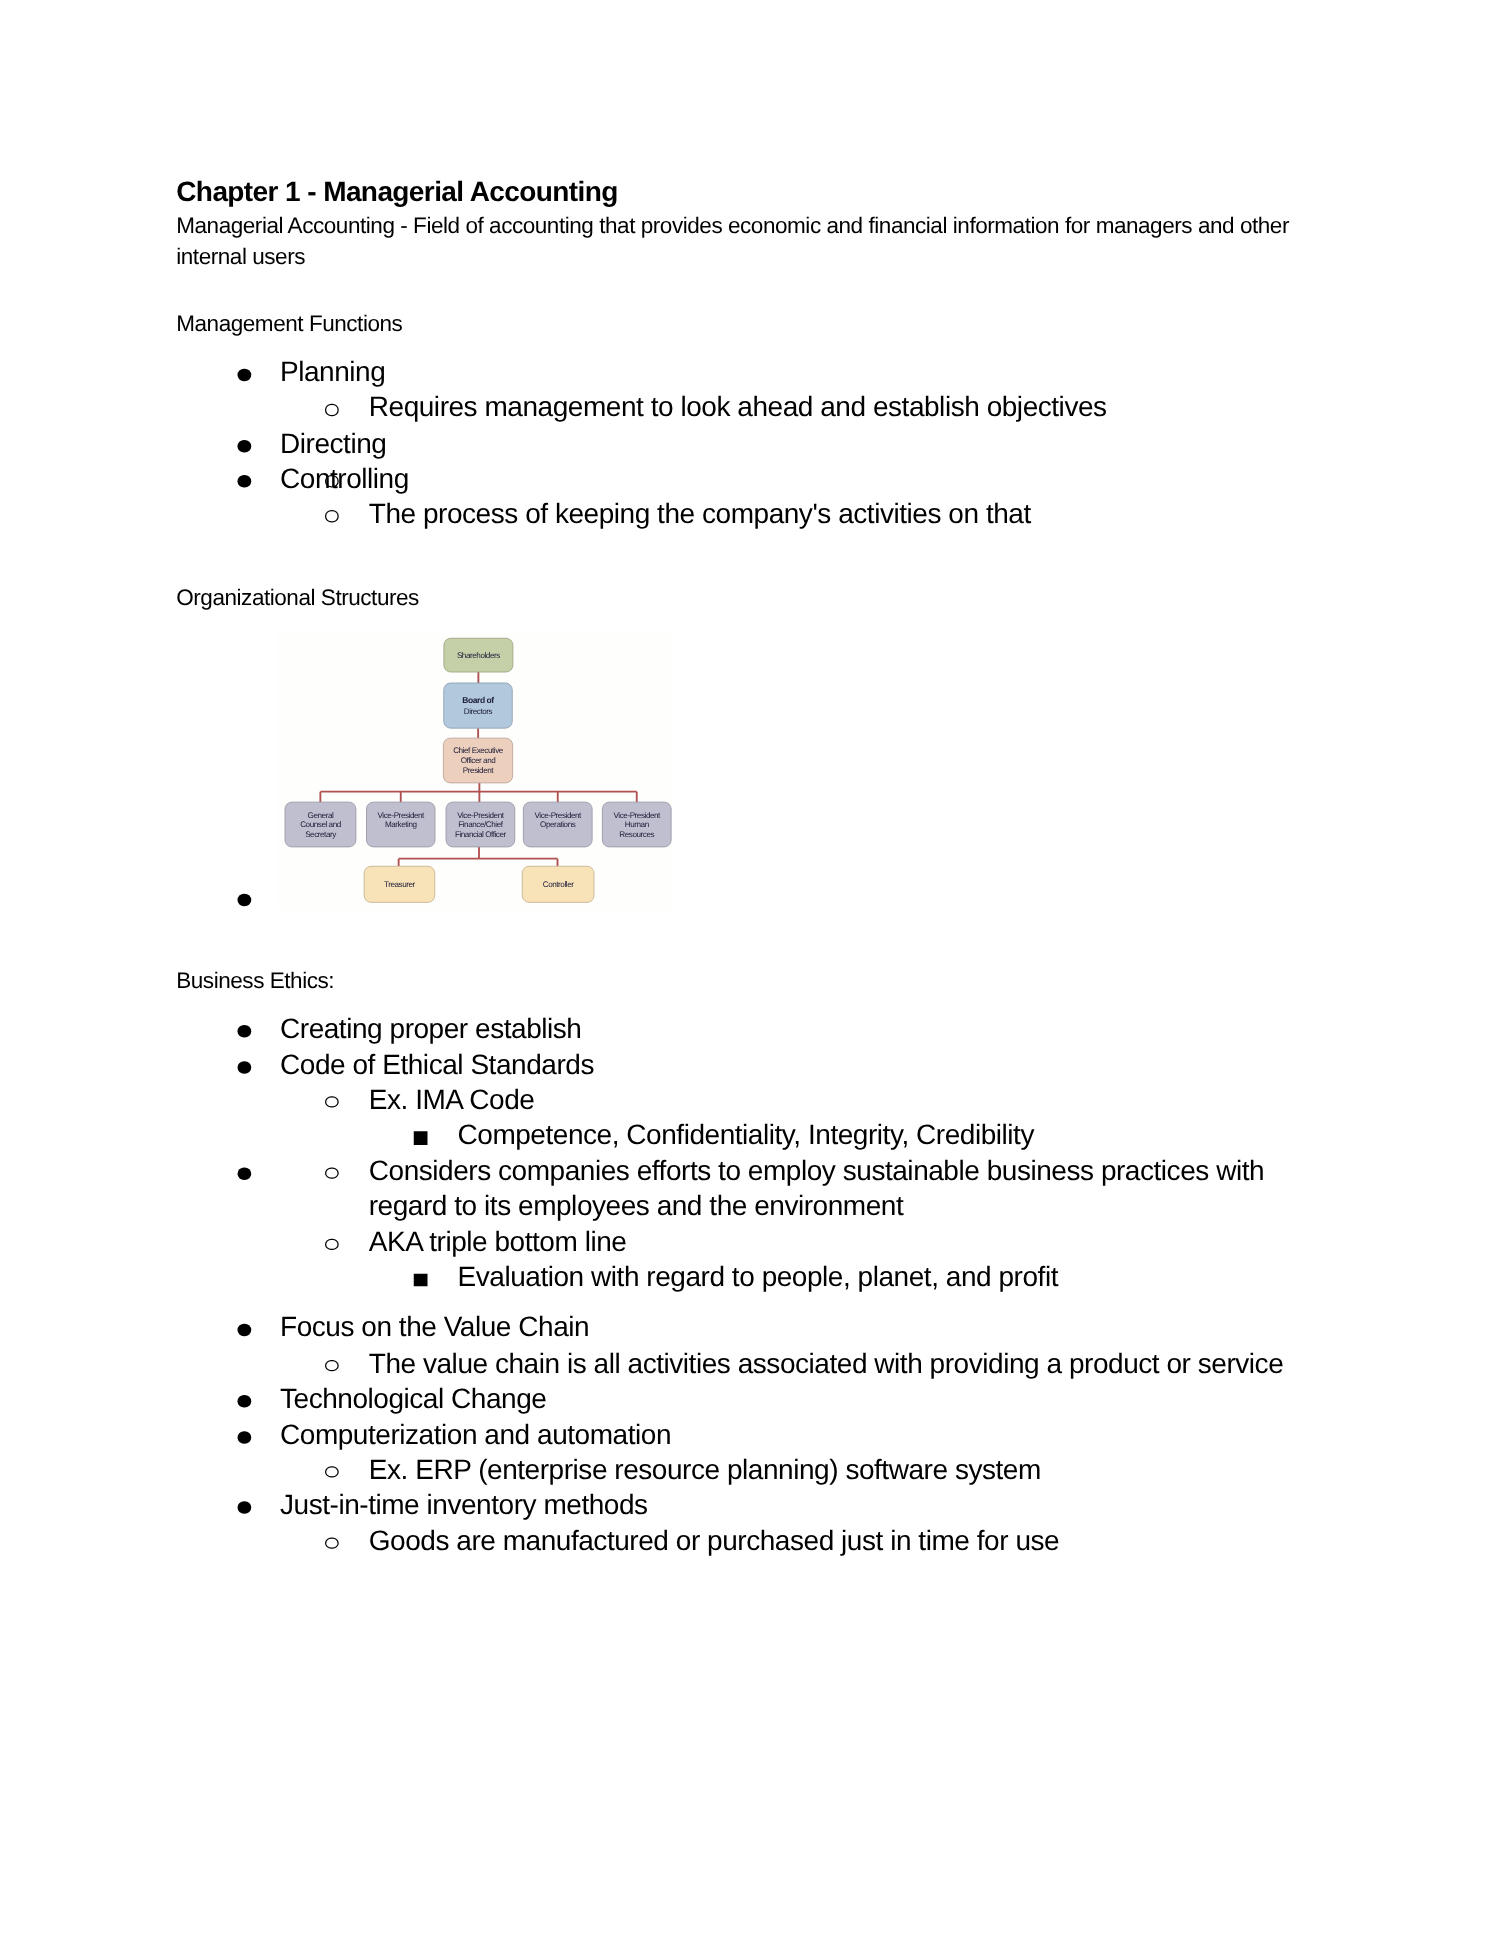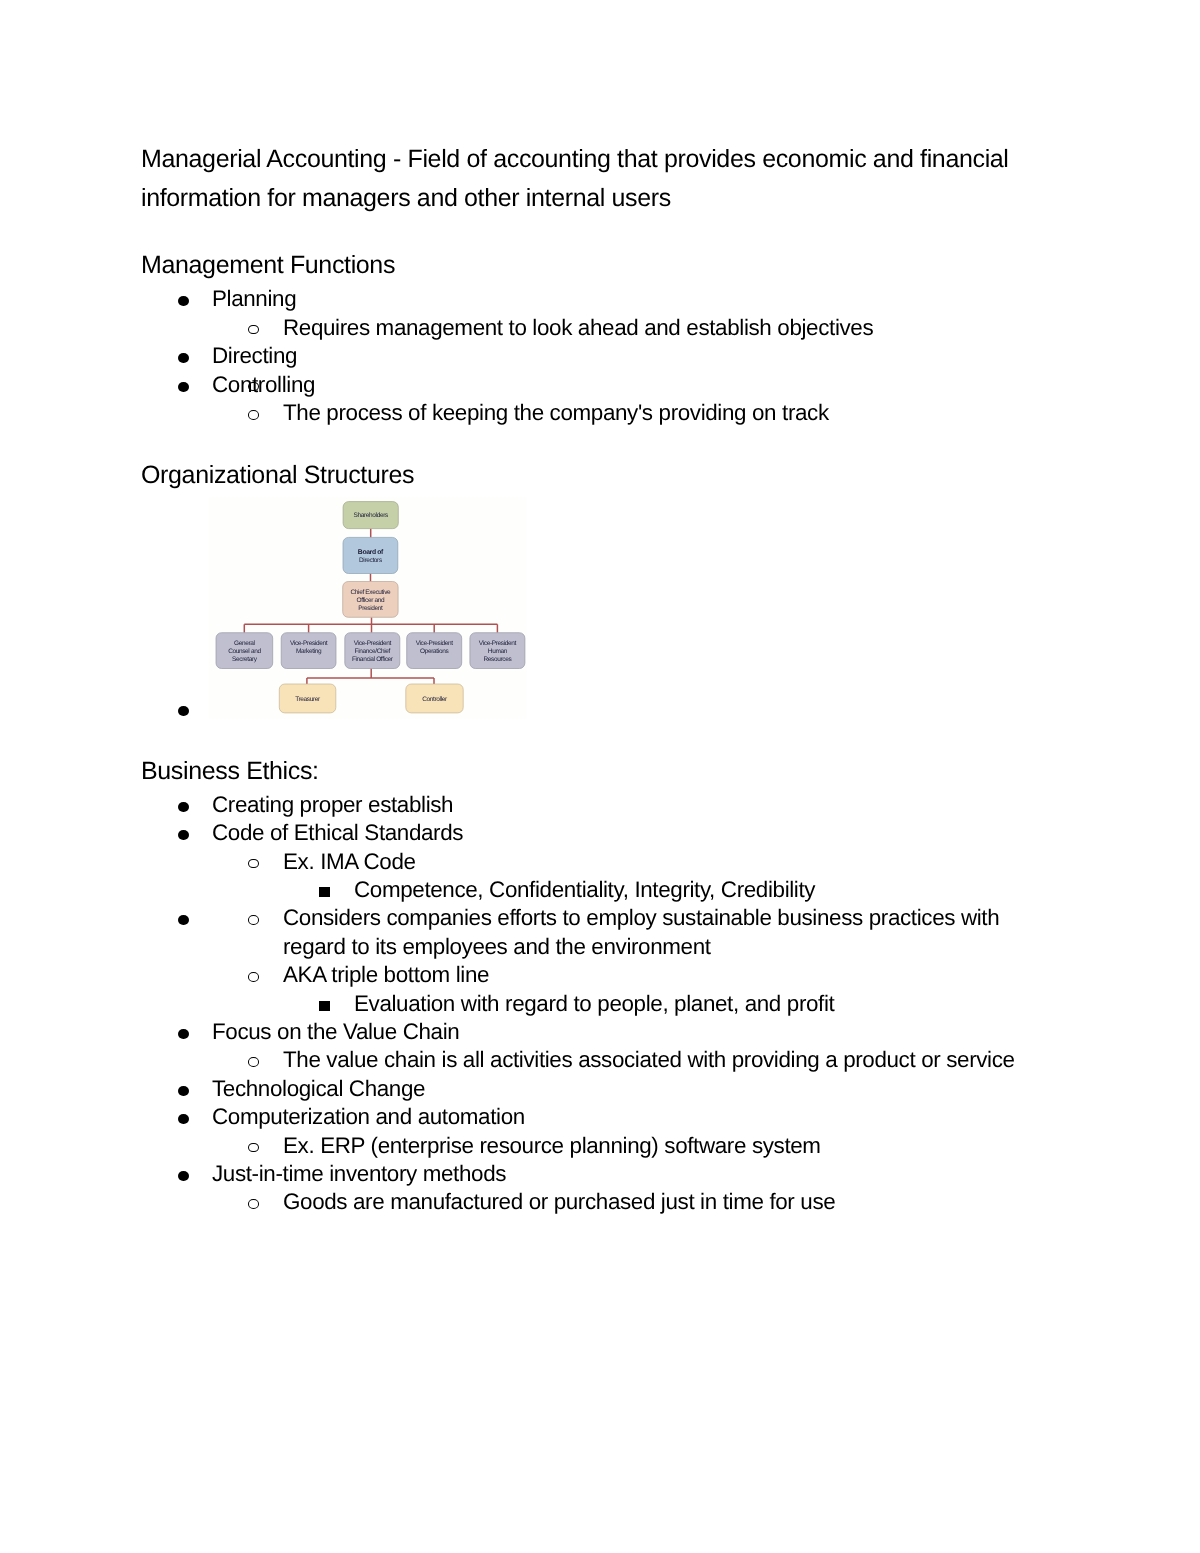--- a/index.html
+++ b/index.html
@@ -3,50 +3,51 @@
 <meta charset="utf-8">
 <style>
   html,body{margin:0;padding:0;background:#ffffff;}
   body{width:1200px;height:1553px;overflow:hidden;
        font-family:"Liberation Sans",sans-serif;color:#000;
        -webkit-font-smoothing:antialiased;text-rendering:geometricPrecision;}
 
   .page{position:relative;width:1200px;height:1553px;background:#fff;}
   .doc{position:absolute;left:141px;top:140px;width:921px;will-change:transform;}
   .h1{font-weight:bold;font-size:22.4px;line-height:28.4px;letter-spacing:-0.47px;}
-  .p{font-size:25px;line-height:39px;letter-spacing:-0.36px;}
+  .p{font-size:18px;line-height:25px;letter-spacing:-0.36px;}
   .blank{height:28.4px;}
-  ul.list{list-style:none;margin:0;padding:0;}
+  ul.list{list-style:none;margin:12px;padding:0;}
   .li{position:relative;font-size:22.4px;line-height:28.4px;letter-spacing:-0.36px;}
   .l1{padding-left:71px;}
   .l2{padding-left:142px;}
   .l3{padding-left:213px;}
   .bu{position:absolute;display:block;}
   .bu1{left:37px;top:11px;width:10.5px;height:10px;border-radius:50%;background:#000;}
   .bu2{left:107px;top:11px;width:10.5px;height:9.5px;border-radius:50%;border:1.9px solid #000;box-sizing:border-box;}
   .bu3{left:178px;top:11px;width:10.5px;height:10.5px;background:#000;}
   .figwrap{height:228.5px;}
   .bufig{top:211.5px;}
   .chart{position:absolute;left:68px;top:2.5px;width:318px;height:222px;filter:blur(0.5px);}
 </style>
 </head>
 <body>
 
 <div class="page">
   <div class="doc">
+    <div class="h1">Chapter 1 - Managerial Accounting</div>
     <div class="p">Managerial Accounting - Field of accounting that provides economic and financial information for managers and other internal users</div>
     <div class="blank"></div>
     <div class="p">Management Functions</div>
     <ul class="list">
       <li class="li l1"><span class="bu bu1"></span><span>Planning</span></li>
       <li class="li l2"><span class="bu bu2"></span><span>Requires management to look ahead and establish objectives</span></li>
       <li class="li l1"><span class="bu bu1"></span><span>Directing</span></li>
       <li class="li l2"><span class="bu bu2"></span></li>
       <li class="li l1"><span class="bu bu1"></span><span>Controlling</span></li>
-      <li class="li l2"><span class="bu bu2"></span><span>The process of keeping the company's providing on track</span></li>
+      <li class="li l2"><span class="bu bu2"></span><span>The process of keeping the company's activities on that</span></li>
     </ul>
     <div class="blank"></div>
     <div class="p">Organizational Structures</div>
     <ul class="list">
       <li class="li l1 figwrap">
           <span class="bu bu1 bufig"></span>
       <svg class="chart" viewBox="0 0 318 222">
       <rect x="0" y="0" width="318" height="222" fill="#fefefd"></rect>
       <g stroke-width="1.5" fill="none" stroke="#b05050">
       <path d="M161.7 31.6 V40.4"></path>

